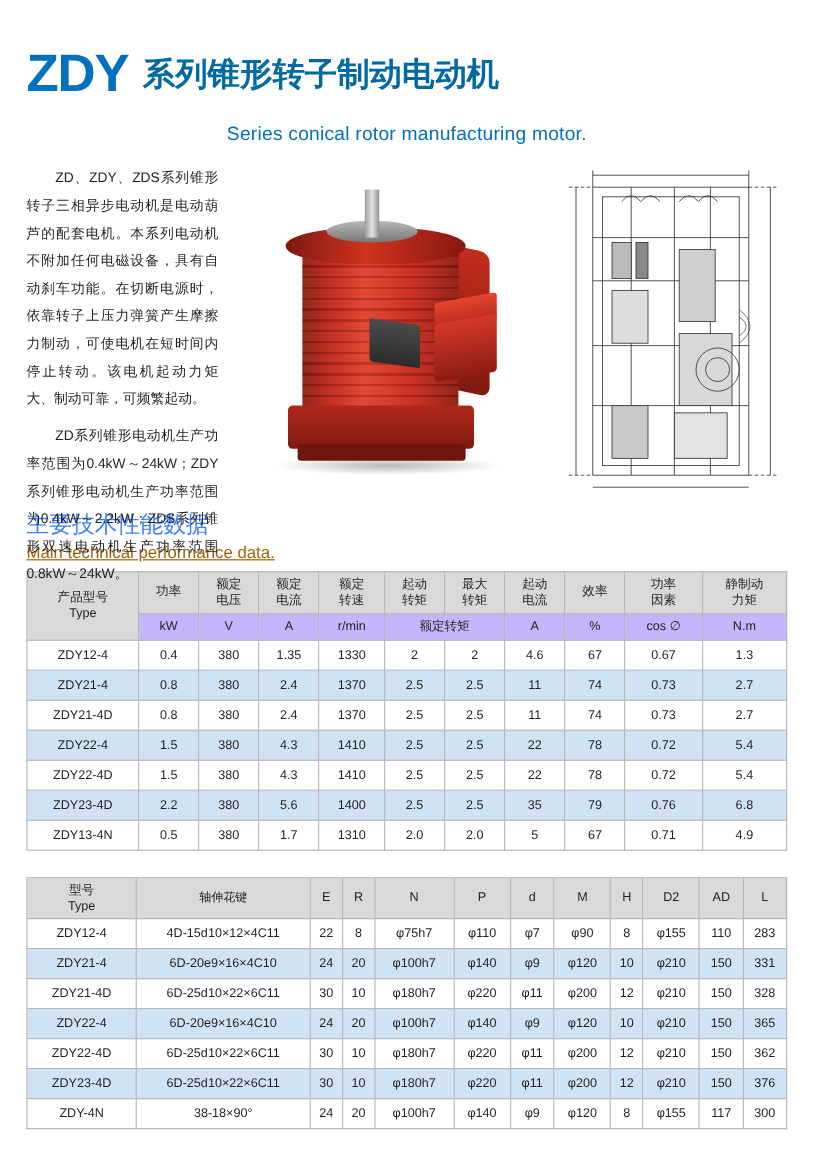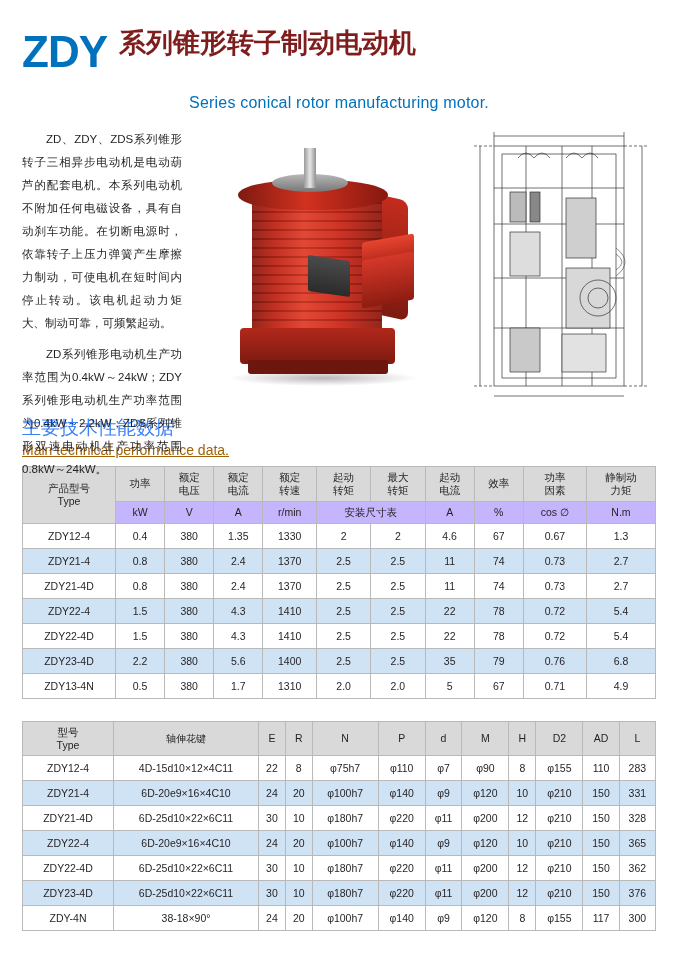--- a/index.html
+++ b/index.html
@@ -18,35 +18,35 @@
     position: relative;
     width: 678px;
     height: 979px;
     box-sizing: border-box;
     padding: 0 22px;
   }
 
   
   .title-row {
     display: flex;
-    align-items: flex-start;
-    padding-top: 30px;
+    align-items: center;
+    padding-top: 40px;
     gap: 12px;
   }
   .brand {
     font-size: 44px;
     font-weight: bold;
     color: #0071bc;
     letter-spacing: -1px;
     line-height: 1;
   }
   .title-cn {
     font-size: 27px;
     font-weight: bold;
-    color: #7f1d1d;
+    color: #0369a1;
     line-height: 1;
   }
   .subtitle {
     text-align: center;
     color: #0071bc;
     font-size: 16px;
     margin-top: 20px;
     letter-spacing: 0.2px;
   }
 
@@ -367,21 +367,21 @@
         <td>起动<br>电流</td>
         <td>效率</td>
         <td>功率<br>因素</td>
         <td>静制动<br>力矩</td>
       </tr>
       <tr>
         <td class="sub">kW</td>
         <td class="sub">V</td>
         <td class="sub">A</td>
         <td class="sub">r/min</td>
-        <td class="sub" colspan="2">安装尺寸表</td>
+        <td class="sub" colspan="2">额定转矩</td>
         <td class="sub">A</td>
         <td class="sub">%</td>
         <td class="sub">cos ∅</td>
         <td class="sub">N.m</td>
       </tr>
     </thead>
     <tbody>
       <tr>
         <td>ZDY12-4</td>
         <td>0.4</td>

